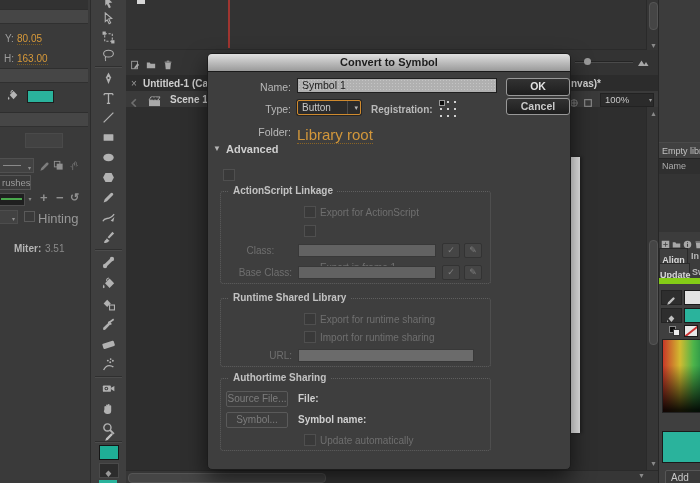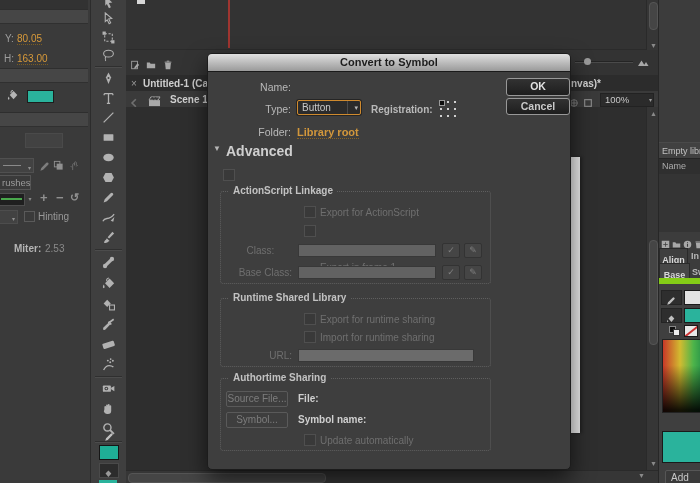--- a/index.html
+++ b/index.html
@@ -87,23 +87,23 @@
     <div style="position:absolute;left:1px;top:4px;width:21px;height:2px;background:#49a84c;"></div>
   </div>
   <div class="abs" style="left:25px;top:193px;width:10px;height:13px;color:#8a8a8a;font-size:6px;text-align:center;line-height:13px;">▾</div>
   <div class="abs" style="left:40px;top:190px;color:#8f8f8f;font-size:13px;font-weight:bold;">+</div>
   <div class="abs" style="left:56px;top:190px;color:#8f8f8f;font-size:13px;font-weight:bold;">−</div>
   <div class="abs" style="left:70px;top:191px;color:#8f8f8f;font-size:11px;font-weight:bold;">↺</div>
   <div class="abs" style="left:0;top:210px;width:17px;height:12px;background:#424242;border:1px solid #4d4d4d;border-left:none;">
     <div style="position:absolute;right:2px;top:4px;color:#909090;font-size:6px;">▾</div>
   </div>
   <div class="abs" style="left:24px;top:211px;width:9px;height:9px;background:#3a3a3a;border:1px solid #5a5a5a;"></div>
-  <div class="abs" style="left:38px;top:211px;color:#989898;font-size:10px;">Hinting</div>
+  <div class="abs" style="left:38px;top:211px;color:#989898;font-size:13px;">Hinting</div>
   <div class="abs" style="left:14px;top:243px;color:#b5b5b5;font-size:10px;font-weight:bold;">Miter:</div>
-  <div class="abs" style="left:45px;top:243px;color:#8a8a8a;font-size:10px;">2.53</div>
+  <div class="abs" style="left:45px;top:243px;color:#8a8a8a;font-size:10px;">3.51</div>
 </div>
 
 <div id="tools" class="abs dither">
   <div class="tdiv" style="top:66px;"></div>
   <div class="tdiv" style="top:249px;"></div>
   <div class="tdiv" style="top:376px;"></div>
   <div class="tdiv" style="top:441px;"></div>
   <span class="tool" style="top:429px;color:#c0c0c0;">
       <svg viewBox="0 0 12 12" style="width:10px;height:10px;">
         <path d="M1.5 10.5 L2.5 7.5 L8 2 a1.4 1.4 0 0 1 2 2 L4.5 9.5 Z" fill="currentColor"></path>
@@ -331,21 +331,21 @@
   <span class="abs icon" style="left:24px;top:235px;"><svg viewBox="0 0 12 12" style="width:9px;height:9px;">
         <circle cx="6" cy="6" r="5" fill="currentColor"></circle>
         <path d="M6 5 V9 M6 3 V4" stroke="#3c3c3c" stroke-width="1.4"></path>
       </svg></span>
   <span class="abs icon" style="left:35px;top:235px;"><svg viewBox="0 0 12 12" style="width:9px;height:9px;">
         <path d="M2.5 3.5 h7 l-.8 7.5 h-5.4 z" fill="currentColor"></path>
         <rect x="2" y="2" width="8" height="1.2" fill="currentColor"></rect>
       </svg></span>
   <div class="abs" style="left:0;top:248px;width:27px;height:14px;background:#3f3f3f;border:1px solid #2a2a2a;border-bottom:none;text-align:center;"><span class="rtab" style="line-height:13px;">Align</span></div>
   <div class="abs rtab" style="left:32px;top:251px;color:#b8b8b8;">In</div>
-  <div class="abs" style="left:0;top:263px;width:29px;height:15px;background:#474747;border:1px solid #2a2a2a;border-bottom:none;text-align:center;"><span class="rtab" style="line-height:14px;">Base</span></div>
+  <div class="abs" style="left:0;top:263px;width:29px;height:15px;background:#474747;border:1px solid #2a2a2a;border-bottom:none;text-align:center;"><span class="rtab" style="line-height:14px;">Update</span></div>
   <div class="abs rtab" style="left:33px;top:267px;color:#b8b8b8;">Sw</div>
   <div class="abs" style="left:0;top:278px;width:42px;height:205px;background:#3f3f3f;border-top:6px solid #84cc16;">
     <div class="abs" style="left:2px;top:6px;width:19px;height:13px;background:#2e2e2e;border:1px solid #242424;">
       <span class="icon" style="position:absolute;left:4px;top:1px;"><svg viewBox="0 0 12 12" style="width:10px;height:10px;">
             <path d="M1.5 10.5 L2.5 7.5 L8 2 a1.4 1.4 0 0 1 2 2 L4.5 9.5 Z" fill="#c0c0c0"></path>
           </svg></span>
     </div>
     <div class="abs" style="left:25px;top:6px;width:16px;height:13px;background:#e2e2e2;border:1px solid #1a1a1a;"></div>
     <div class="abs" style="left:2px;top:24px;width:19px;height:13px;background:#2e2e2e;border:1px solid #242424;">
       <span class="icon" style="position:absolute;left:4px;top:1px;"><svg viewBox="0 0 12 12" style="width:10px;height:10px;">
@@ -365,20 +365,21 @@
          background:linear-gradient(to bottom,rgba(0,0,0,0) 35%,rgba(0,0,0,0.9) 97%),
                     linear-gradient(to right,#c93828,#d2bb30 45%,#4db44a 80%,#2f9a4a);"></div>
     <div class="abs" style="left:3px;top:147px;width:38px;height:30px;background:#2ab39c;border:1px solid #1a1a1a;"></div>
     <div class="abs" style="left:6px;top:186px;width:40px;height:15px;background:#3a3a3a;border:1px solid #565656;border-radius:2px;color:#c8c8c8;font-size:10px;text-align:left;line-height:14px;padding-left:5px;overflow:hidden;">Add</div>
   </div>
 </div>
 
 <div id="dialog" class="abs dither">
   <div id="dlg-title" class="abs">Convert to Symbol</div>
   <div class="dlabel" style="left:20px;top:27px;">Name:</div>
+  <div class="dinput" style="left:89px;top:24px;width:190px;height:13px;">Symbol 1</div>
   <div class="dbtn" style="left:298px;top:24px;height:16px;line-height:15px;">OK</div>
   <div class="dbtn" style="left:298px;top:44px;color:#c9c9c9;">Cancel</div>
   <div class="dlabel" style="left:20px;top:49px;">Type:</div>
   <div class="abs" style="left:89px;top:46px;width:62px;height:13px;background:#2b2b2b;border:1px solid #cf8a2e;border-radius:2px;box-shadow:0 0 0 1px rgba(0,0,0,0.4);">
     <span style="position:absolute;left:4px;top:0;color:#c9c9c9;font-size:10px;line-height:13px;">Button</span>
     <div style="position:absolute;right:12px;top:0;width:1px;height:13px;background:#4a4a4a;"></div>
     <span style="position:absolute;right:2px;top:0;color:#b8b8b8;font-size:7px;line-height:13px;">▾</span>
   </div>
   <div class="abs" style="left:163px;top:50px;color:#b9b9b9;font-size:10px;font-weight:bold;">Registration:</div>
   <div class="abs" style="left:231px;top:46px;width:17px;height:17px;">
@@ -386,23 +387,23 @@
     <div style="position:absolute;left:8px;top:1px;width:2px;height:2px;background:#d0d0d0;"></div>
     <div style="position:absolute;left:15px;top:1px;width:2px;height:2px;background:#d0d0d0;"></div>
     <div style="position:absolute;left:1px;top:8px;width:2px;height:2px;background:#d0d0d0;"></div>
     <div style="position:absolute;left:8px;top:8px;width:2px;height:2px;background:#d0d0d0;"></div>
     <div style="position:absolute;left:15px;top:8px;width:2px;height:2px;background:#d0d0d0;"></div>
     <div style="position:absolute;left:1px;top:15px;width:2px;height:2px;background:#d0d0d0;"></div>
     <div style="position:absolute;left:8px;top:15px;width:2px;height:2px;background:#d0d0d0;"></div>
     <div style="position:absolute;left:15px;top:15px;width:2px;height:2px;background:#d0d0d0;"></div>
   </div>
   <div class="dlabel" style="left:20px;top:72px;">Folder:</div>
-  <div class="abs" style="left:89px;top:72px;color:#d2973b;font-size:11px;font-weight:bold;border-bottom:1px dotted #8a6425;">Library root</div>
+  <div class="abs" style="left:89px;top:72px;color:#d2973b;font-size:15px;font-weight:normal;border-bottom:1px dotted #8a6425;">Library root</div>
   <span class="abs" style="left:5px;top:90px;color:#b5b5b5;font-size:8px;">▼</span>
-  <span class="abs" style="left:18px;top:89px;color:#cfcfcf;font-size:14px;font-weight:bold;">Advanced</span>
+  <span class="abs" style="left:18px;top:89px;color:#cfcfcf;font-size:11px;font-weight:bold;">Advanced</span>
   <div class="cb" style="left:15px;top:115px;"></div>
 
   <div class="group" style="left:12px;top:137px;height:91px;">
     <div class="gtitle">ActionScript Linkage</div>
     <div class="cb" style="left:83px;top:14px;"></div>
     <div class="cblabel" style="left:99px;top:15px;">Export for ActionScript</div>
     <div class="cb" style="left:83px;top:33px;"></div>
     <div class="cblabel" style="left:99px;top:34px;margin-top:36px;">Export in frame 1</div>
     <div class="cblabel" style="left:8px;top:53px;width:63px;text-align:center;">Class:</div>
     <div class="dim-input" style="left:77px;top:52px;width:136px;"></div>

